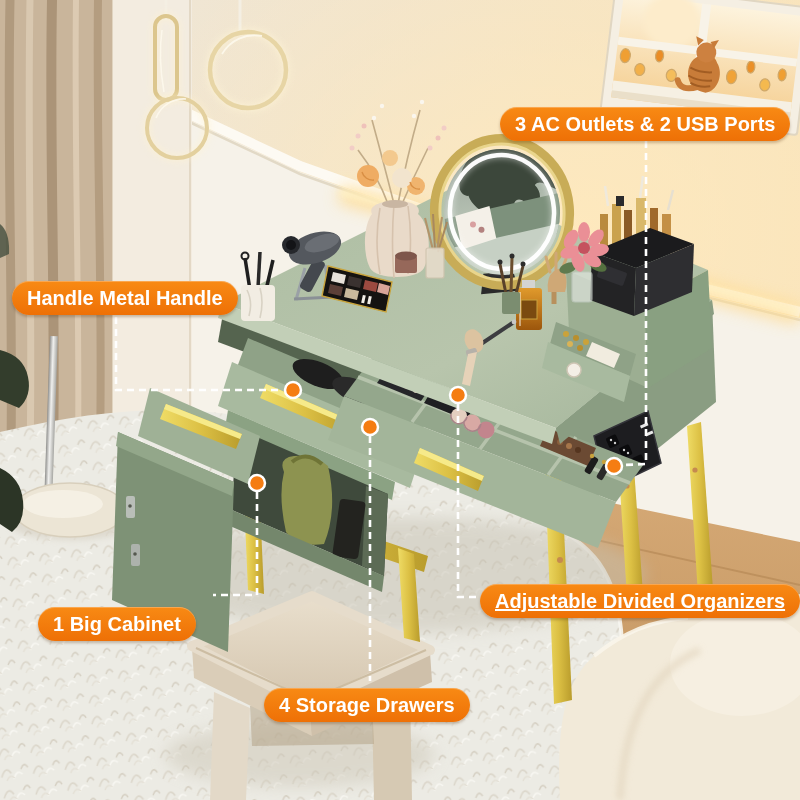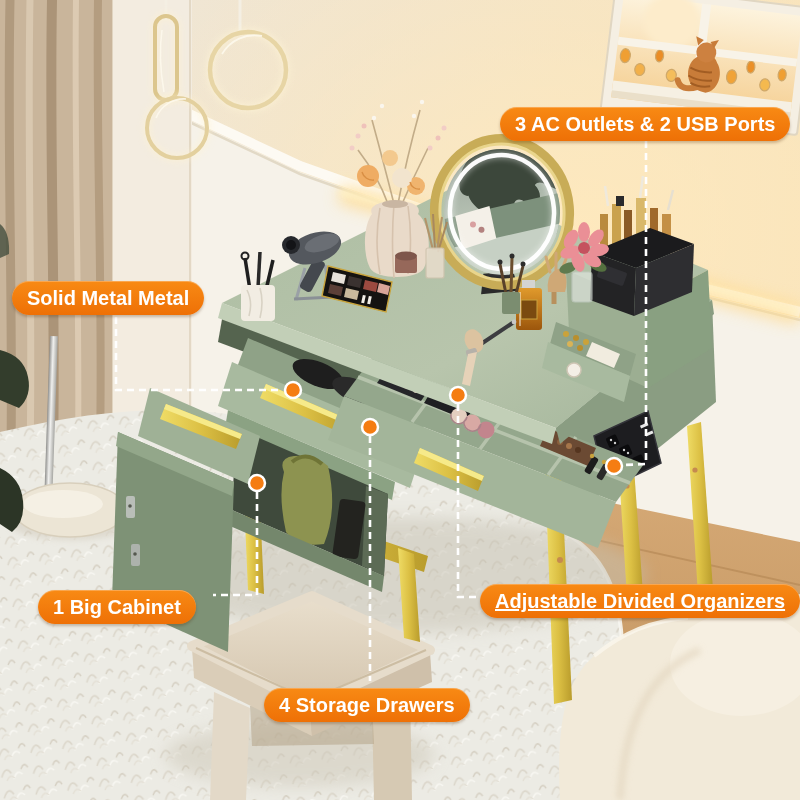--- a/index.html
+++ b/index.html
@@ -6,21 +6,21 @@
   #stage{position:relative;width:800px;height:800px;overflow:hidden;
          font-family:"Liberation Sans",sans-serif;}
   #scene{position:absolute;left:0;top:0;}
   .callout{position:absolute;height:34px;line-height:34px;padding:0 15px;
            border-radius:999px;color:#fff;font-weight:bold;font-size:20px;
            white-space:nowrap;text-align:center;
            background:linear-gradient(180deg,#f88a14,#ee7006);
            box-shadow:0 2px 3px rgba(80,40,0,.28), inset 0 1px 0 rgba(255,255,255,.25);}
   .c-ac{left:500px;top:107px;}
   .c-handle{left:12px;top:281px;}
-  .c-cabinet{left:38px;top:590px;}
+  .c-cabinet{left:38px;top:607px;}
   .c-organizers{left:480px;top:584px;text-decoration:underline;}
   .c-drawers{left:264px;top:682px;margin-top:6px;}
 </style>
 </head>
 <body>
 
 <div id="stage">
 <svg id="scene" width="800" height="800" viewBox="0 0 800 800">
 <defs>
   <linearGradient id="wallG" x1="0" y1="0" x2="1" y2="0">
@@ -474,17 +474,17 @@
 <g fill="#f57d12" stroke="#ffffff" stroke-width="2.5">
   <circle cx="293" cy="390" r="8"></circle>
   <circle cx="614" cy="466" r="8"></circle>
   <circle cx="458" cy="395" r="8"></circle>
   <circle cx="257" cy="483" r="8"></circle>
   <circle cx="370" cy="427" r="8"></circle>
 </g>
 </svg>
 
 <div class="callout c-ac">3 AC Outlets &amp; 2 USB Ports</div>
-<div class="callout c-handle">Solid Metal Metal</div>
+<div class="callout c-handle">Handle Metal Handle</div>
 <div class="callout c-cabinet">1 Big Cabinet</div>
 <div class="callout c-organizers">Adjustable Divided Organizers</div>
 <div class="callout c-drawers">4 Storage Drawers</div>
 </div>
 
 </body></html>

